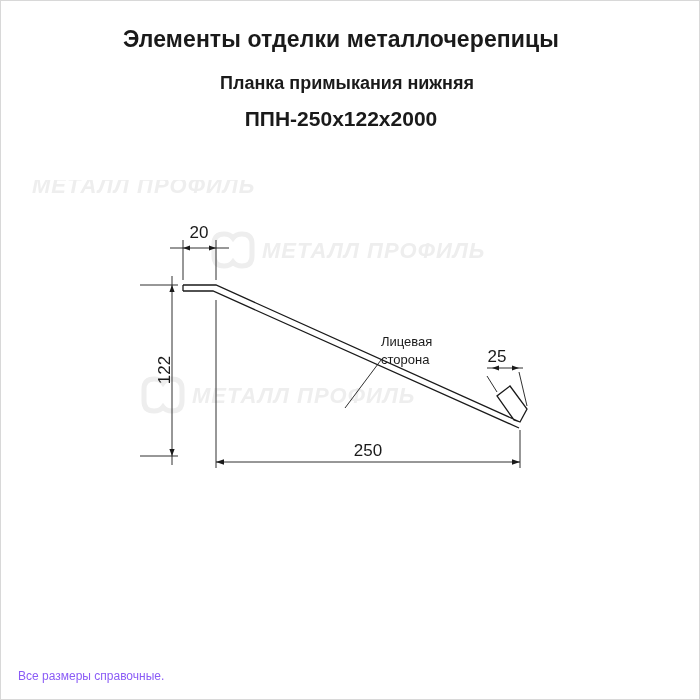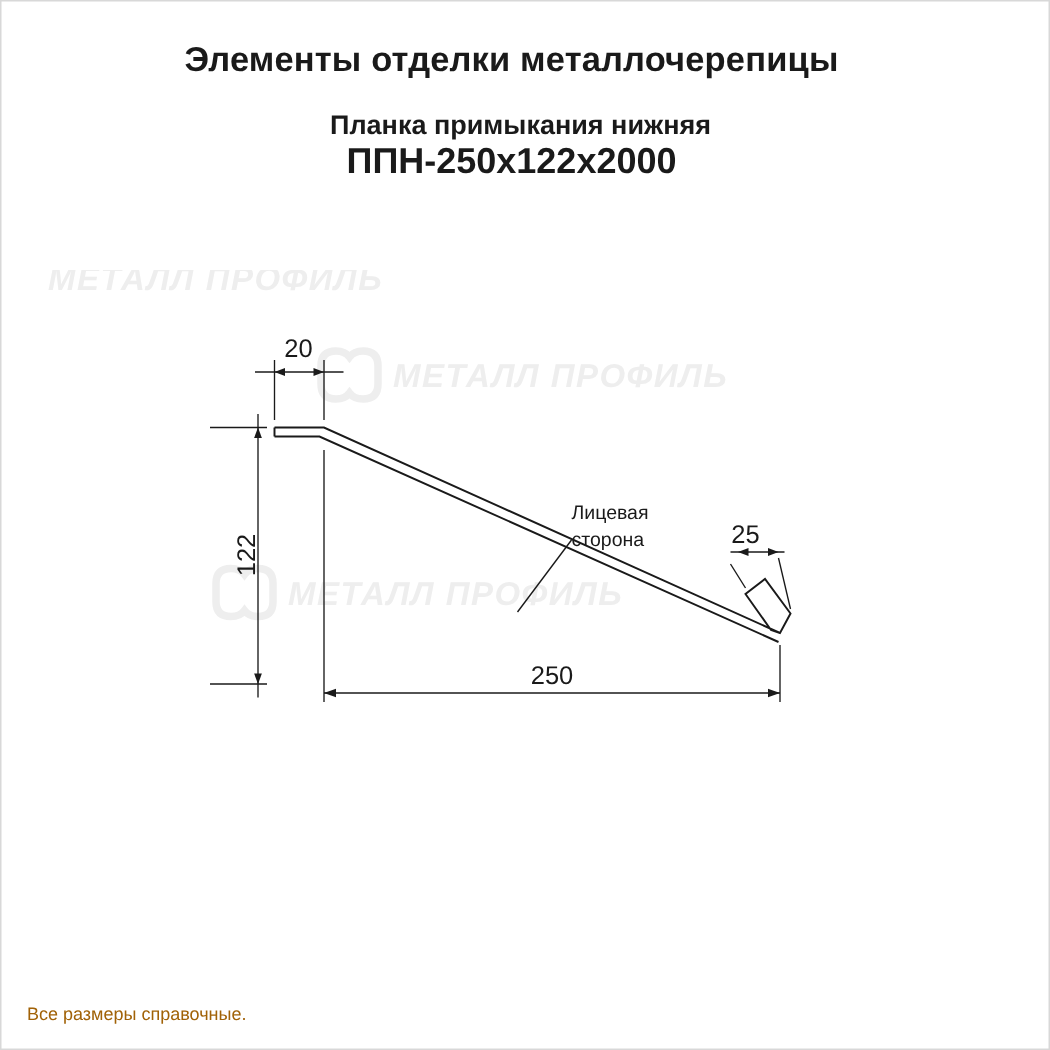--- a/index.html
+++ b/index.html
@@ -34,22 +34,23 @@
     margin-top: 26px;
     letter-spacing: 0.1px;
   }
   .title-sub {
     font-size: 18px;
     font-weight: bold;
     margin-top: 20px;
     padding-left: 12px;
   }
   .title-code {
-    font-size: 24px;
+    font-size: 21px;
     font-weight: bold;
+    margin-top: 13px;
   }
   .drawing {
     position: absolute;
     top: 180px;
     left: 0;
     width: 614px;
     height: 330px;
   }
   .watermarks {
     position: absolute;
@@ -57,21 +58,21 @@
     left: 14px;
     width: 700px;
     height: 330px;
     pointer-events: none;
   }
   .footer {
     position: absolute;
     left: 18px;
     bottom: 14px;
     font-size: 12px;
-    color: #a16207;
+    color: #8b5cf6;
     line-height: 1.55;
   }
   svg { display: block; }
   .dimtext {
     font-family: "Liberation Sans", sans-serif;
     font-size: 17px;
     fill: #1a1a1a;
   }
   .labeltext {
     font-family: "Liberation Sans", sans-serif;

